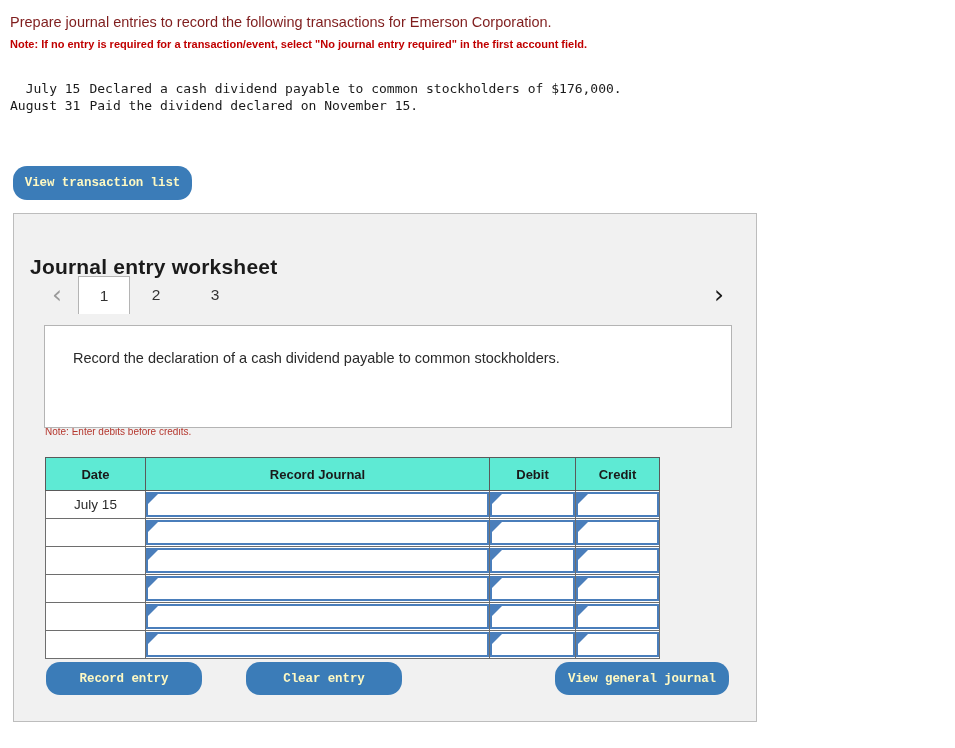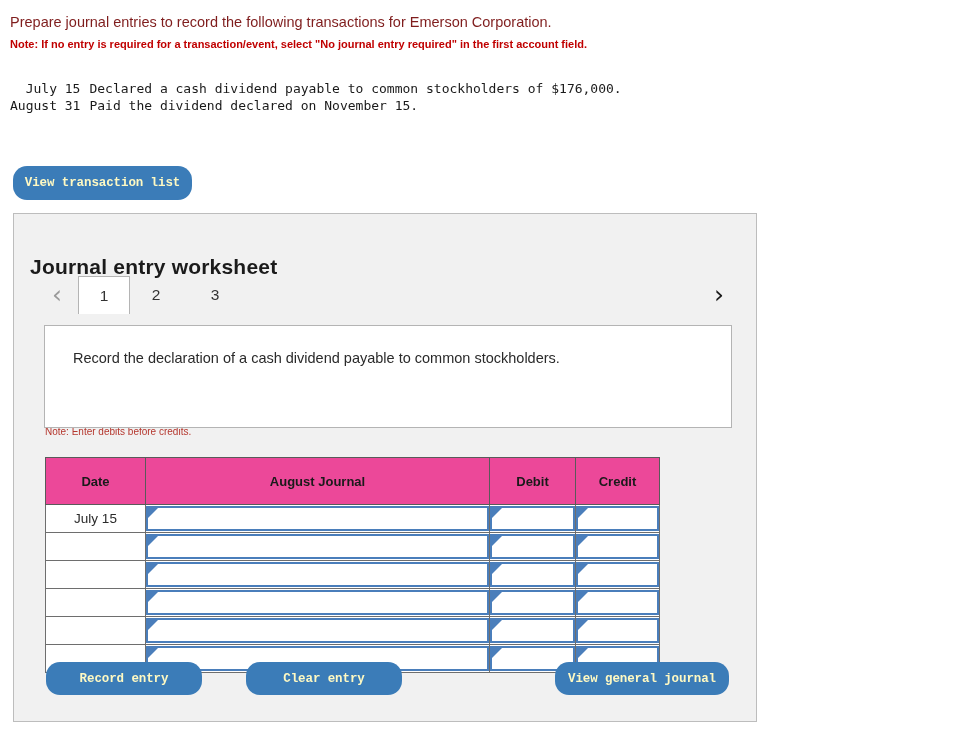--- a/index.html
+++ b/index.html
@@ -187,27 +187,27 @@
   
   #journal-table {
     position: absolute;
     left: 31px;
     top: 243px;
     border-collapse: collapse;
     table-layout: fixed;
     background: #ffffff;
   }
   #journal-table th {
-    background: #ec4899;
+    background: #5eead4;
     border: 1px solid #5a5a5a;
     font-size: 13px;
     font-weight: bold;
     color: #1a1a1a;
     height: 24px;
-    padding: 11px;
+    padding: 4px;
     text-align: center;
     margin-left: 22px;
   }
   #journal-table td {
     padding: 0;
     height: 27px;
     border: 1px solid #6e6e6e;
     background: #ffffff;
     vertical-align: middle;
   }
@@ -312,21 +312,21 @@
   <table id="journal-table">
     <colgroup>
       <col style="width:100px;">
       <col style="width:344px;">
       <col style="width:86px;">
       <col style="width:84px;">
     </colgroup>
     <thead>
       <tr>
         <th>Date</th>
-        <th>August Journal</th>
+        <th>Record Journal</th>
         <th>Debit</th>
         <th>Credit</th>
       </tr>
     </thead>
     <tbody>
       <tr>
         <td class="date-cell">July 15</td>
         <td class="field-cell">
           <div class="cell-input"></div>
         </td>

